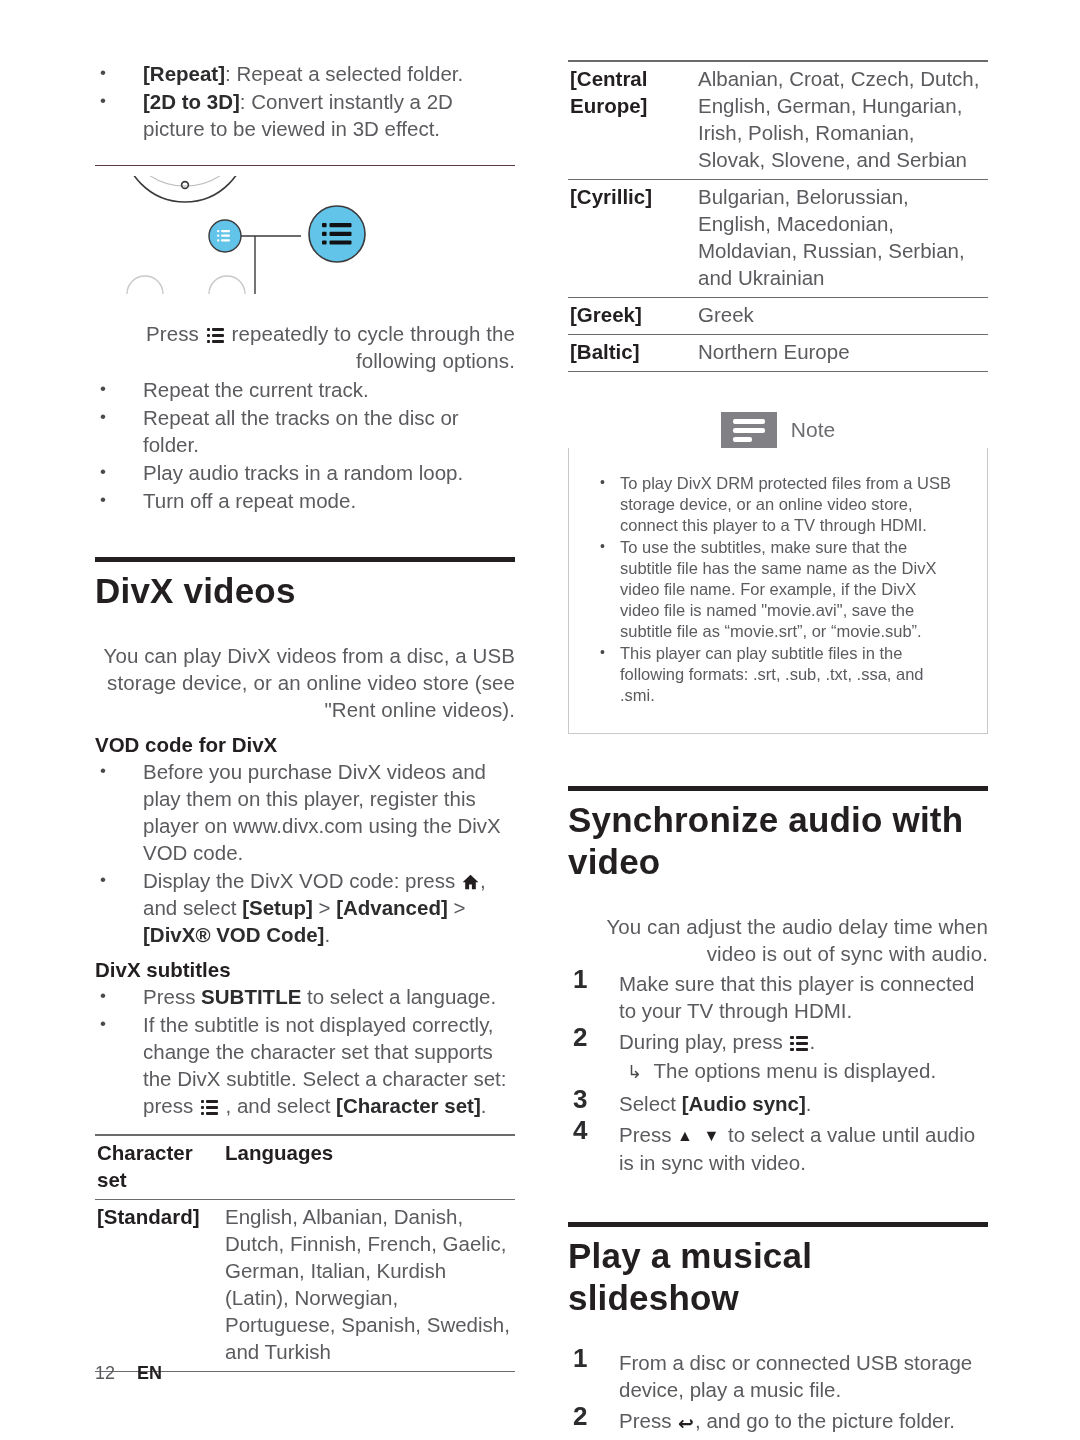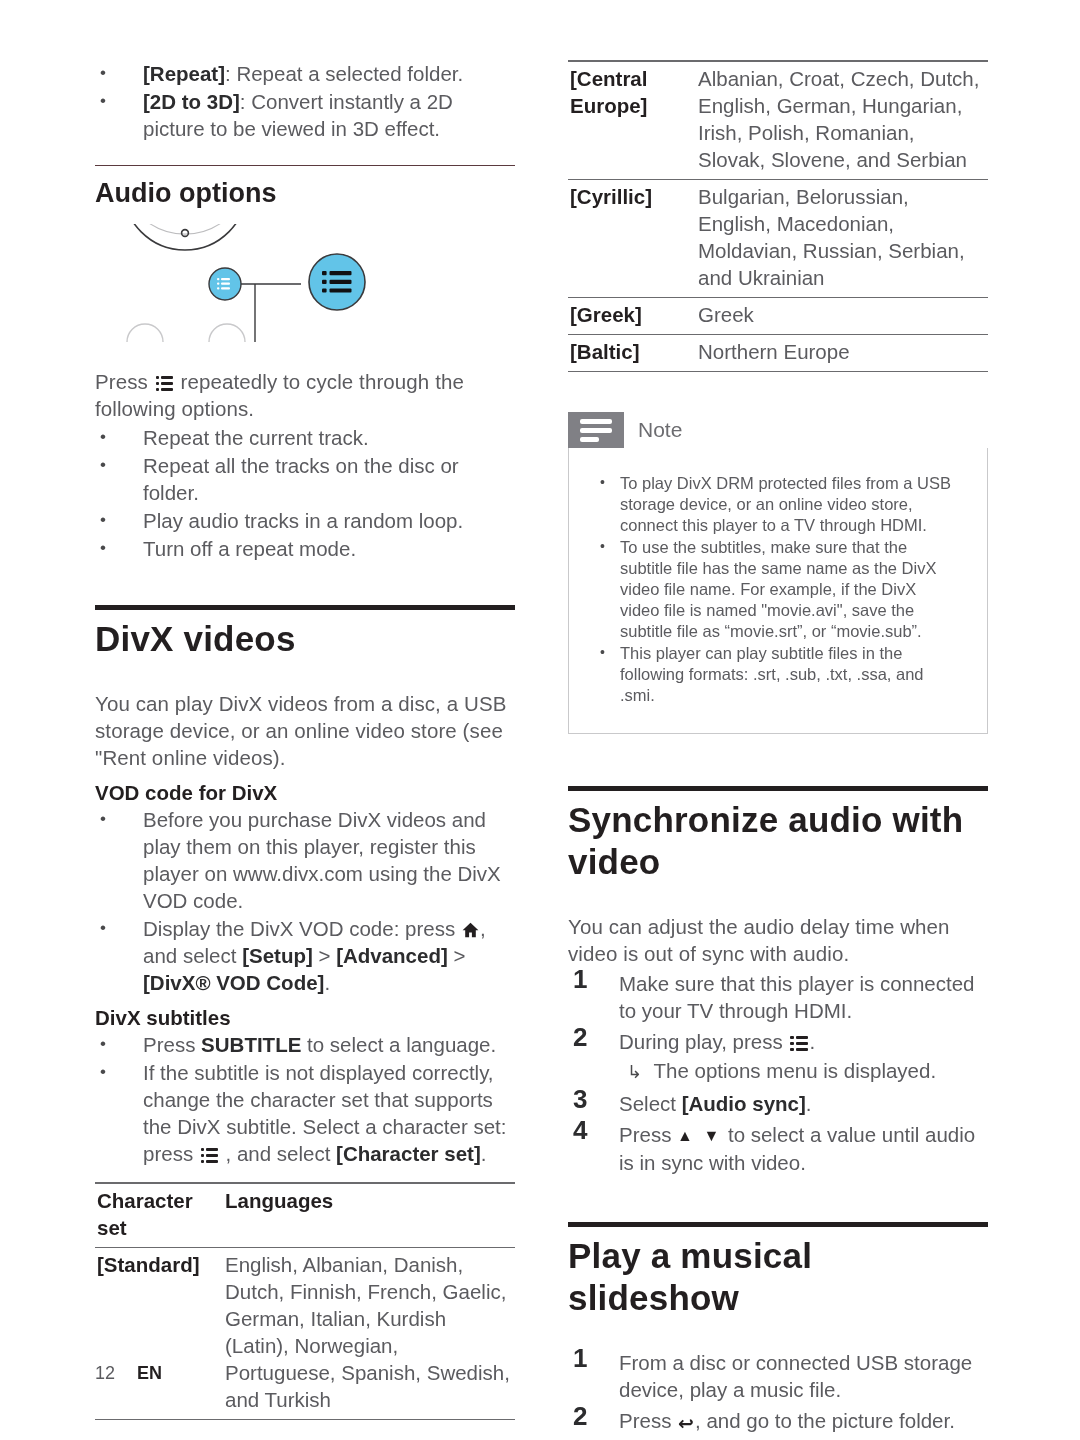--- a/index.html
+++ b/index.html
@@ -32,20 +32,21 @@
   
   p, li, td, th, div { box-sizing: border-box; }
 
   .body-text {
     font-size: 20.5px;
     line-height: 27px;
     color: #5b5b5f;
     margin: 0 0 2px 0;
     font-weight: 300;
     letter-spacing: .1px;
+    text-align: right;
   }
   .bold-inline { font-weight: bold; color: #2c2c2e; }
 
   
   ul.bullets {
     list-style: none;
     margin: 0;
     padding: 0;
   }
   ul.bullets > li {
@@ -151,20 +152,21 @@
   table.ctable tr.topline   > * { border-top: 2.2px solid #6b6b6e; }
   table.ctable tr.midline   > * { border-top: 1.6px solid #6b6b6e; }
   table.ctable tr.botline   > * { border-bottom: 1.6px solid #6b6b6e; }
 
   
   .note-wrap { margin-top: 4px; }
   .note-head {
     display: flex;
     align-items: center;
     height: 36px;
+    justify-content: center;
   }
   .note-icon {
     width: 56px;
     height: 36px;
     background: #808085;
     display: flex;
     flex-direction: column;
     justify-content: center;
     align-items: flex-start;
     padding-left: 12px;
@@ -285,21 +287,20 @@
 
   <div class="col col-left">
 
     <ul class="bullets">
       <li><span class="bold-inline">[Repeat]</span><span>: Repeat a selected folder.</span></li>
       <li><span class="bold-inline">[2D to 3D]</span><span>: Convert instantly a 2D picture to be viewed in 3D effect.</span></li>
     </ul>
 
     <div style="height:22px"></div>
     <div class="h2-rule"></div>
-    <h2 class="sub">Audio options</h2>
 
     <div class="remote-fig">
       <svg width="300" height="118" viewBox="0 0 300 118">
 
         <path d="M 18 -36 A 62 62 0 0 0 142 -36" fill="none" stroke="#3a3a3c" stroke-width="1.6"></path>
         <path d="M 18 -38 A 64 64 0 0 0 142 -38" fill="none" stroke="#bdbdbf" stroke-width="1.1"></path>
 
         <circle cx="80" cy="9" r="3.4" fill="none" stroke="#3a3a3c" stroke-width="1.6"></circle>
 
         <path d="M 22 118 A 18 18 0 0 1 58 118" fill="none" stroke="#c9c9cb" stroke-width="1.4"></path>

